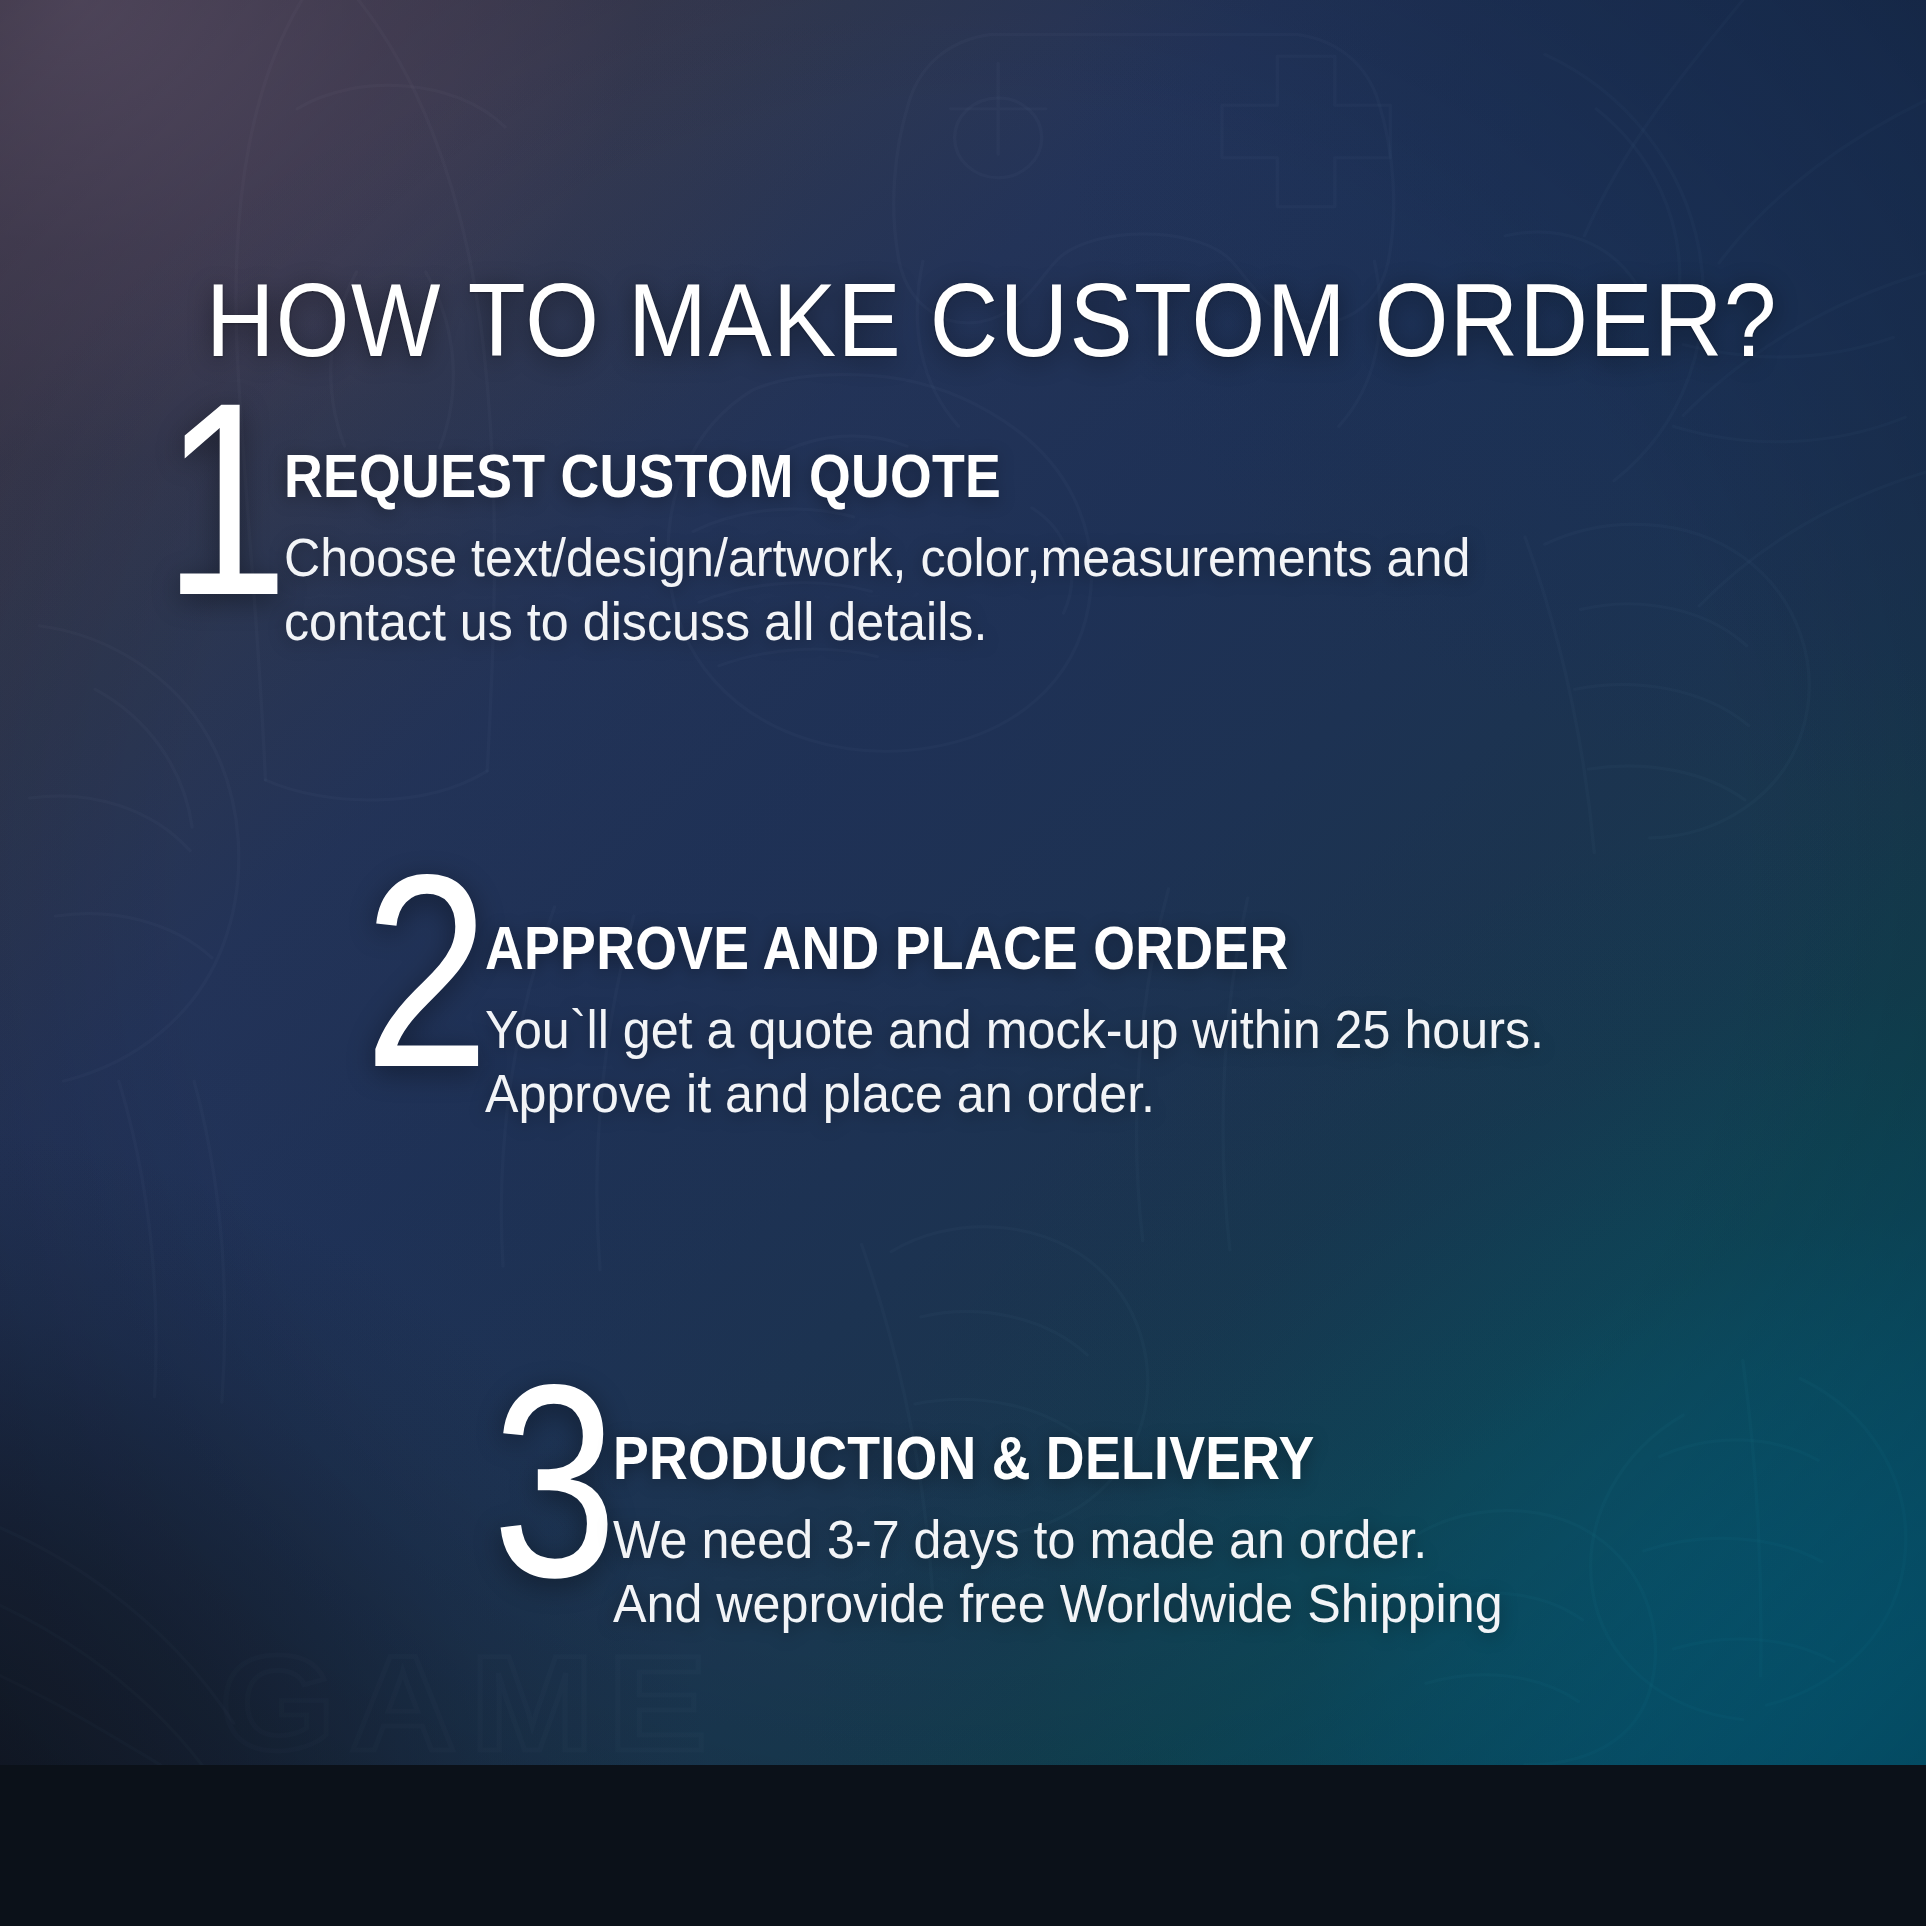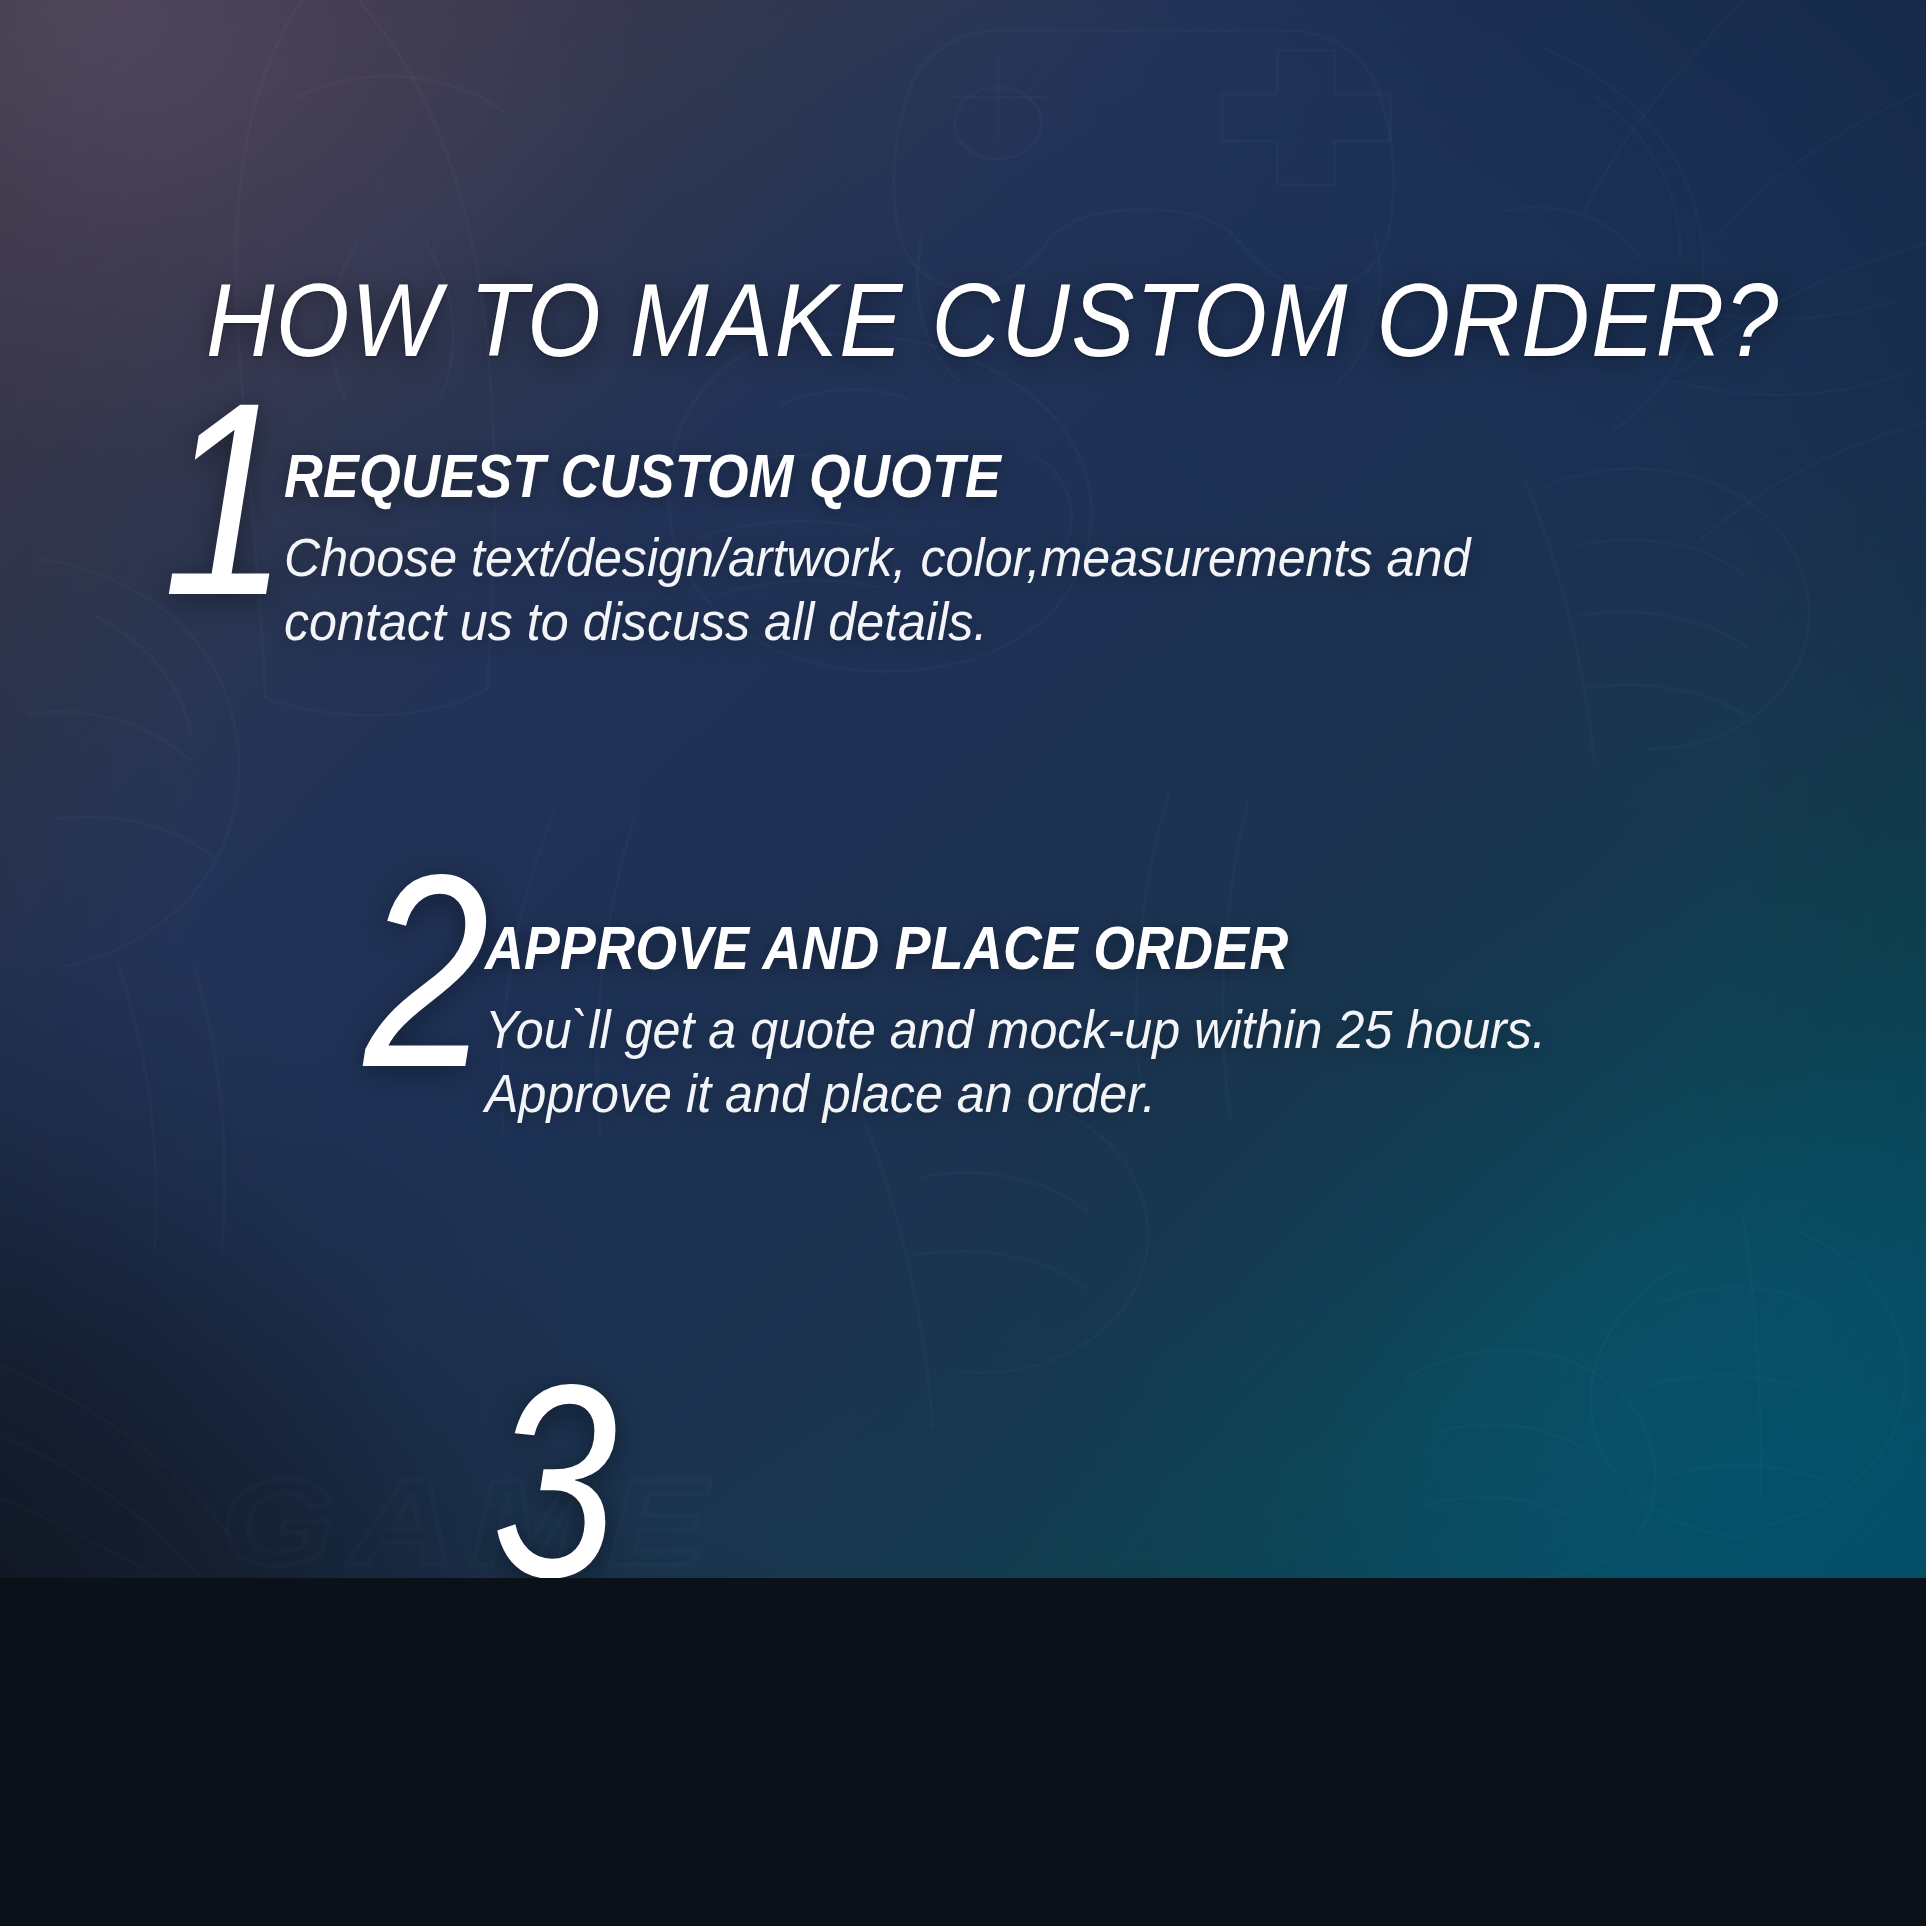--- a/index.html
+++ b/index.html
@@ -3,25 +3,24 @@
 <meta charset="utf-8">
 <style>
   html, body {
     margin: 0;
     padding: 0;
     background: #0b1119;
   }
   #poster {
     position: relative;
     width: 1927px;
-    height: 1578px;
+    height: 1765px;
     overflow: hidden;
     font-family: "Liberation Sans", sans-serif;
     background: #ec4899;
-    font-style: italic;
   }
 
   
   .bg-layer {
     position: absolute;
     inset: 0;
     pointer-events: none;
   }
   .bg-base {
     background:
@@ -309,17 +308,24 @@
         <div class="step-heading">APPROVE AND PLACE ORDER</div>
         <div class="step-desc">
           <span>You`ll get a quote and mock-up within 25 hours.</span>
           <span>Approve it and place an order.</span>
         </div>
       </div>
     </div>
 
     <div class="step step-3">
       <div class="step-number">3</div>
+      <div class="step-body">
+        <div class="step-heading">PRODUCTION &amp; DELIVERY</div>
+        <div class="step-desc">
+          <span>We need 3-7 days to made an order.</span>
+          <span>And weprovide free Worldwide Shipping</span>
+        </div>
+      </div>
     </div>
 
   </div>
 </div>
 
 
 </body></html>

